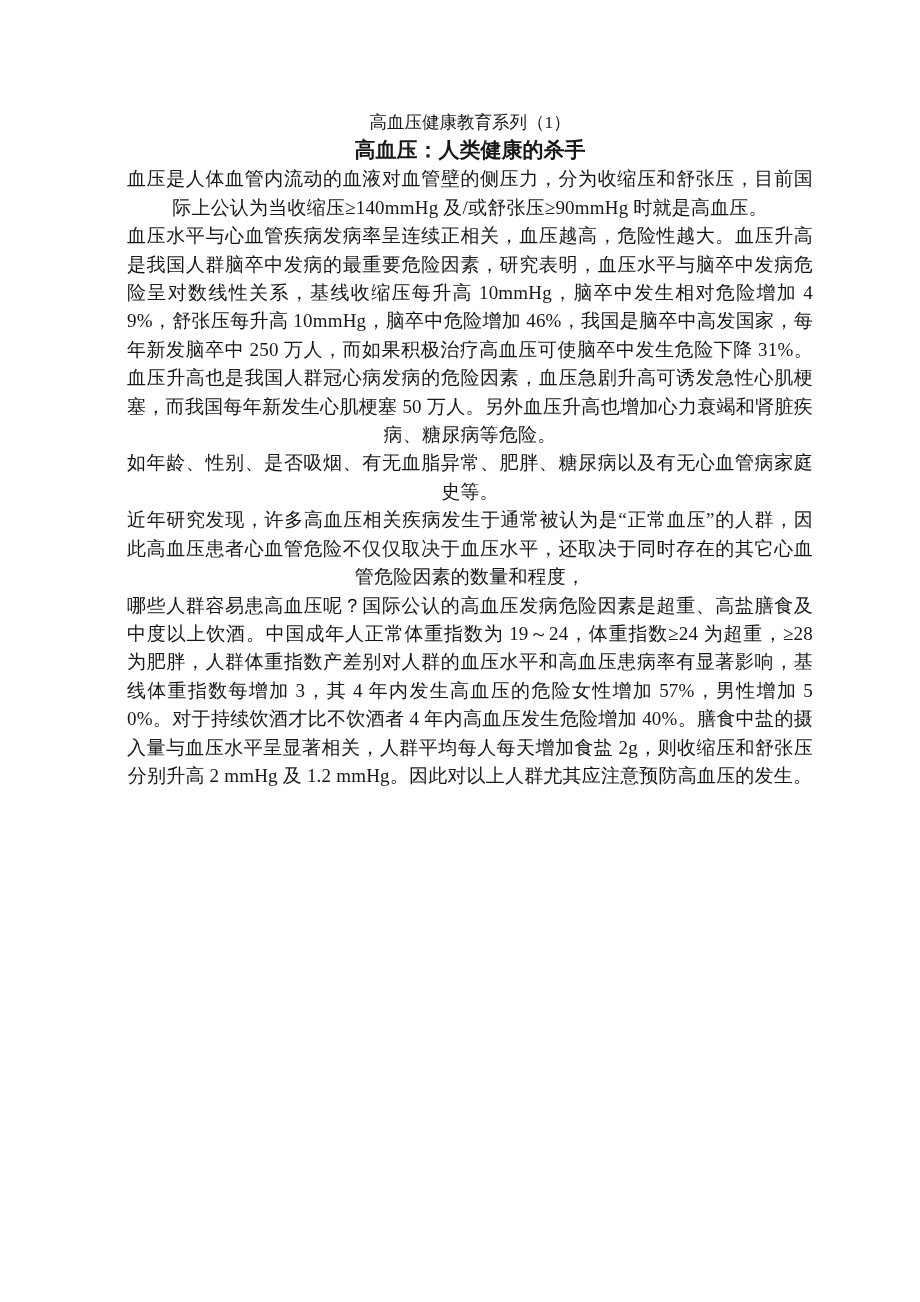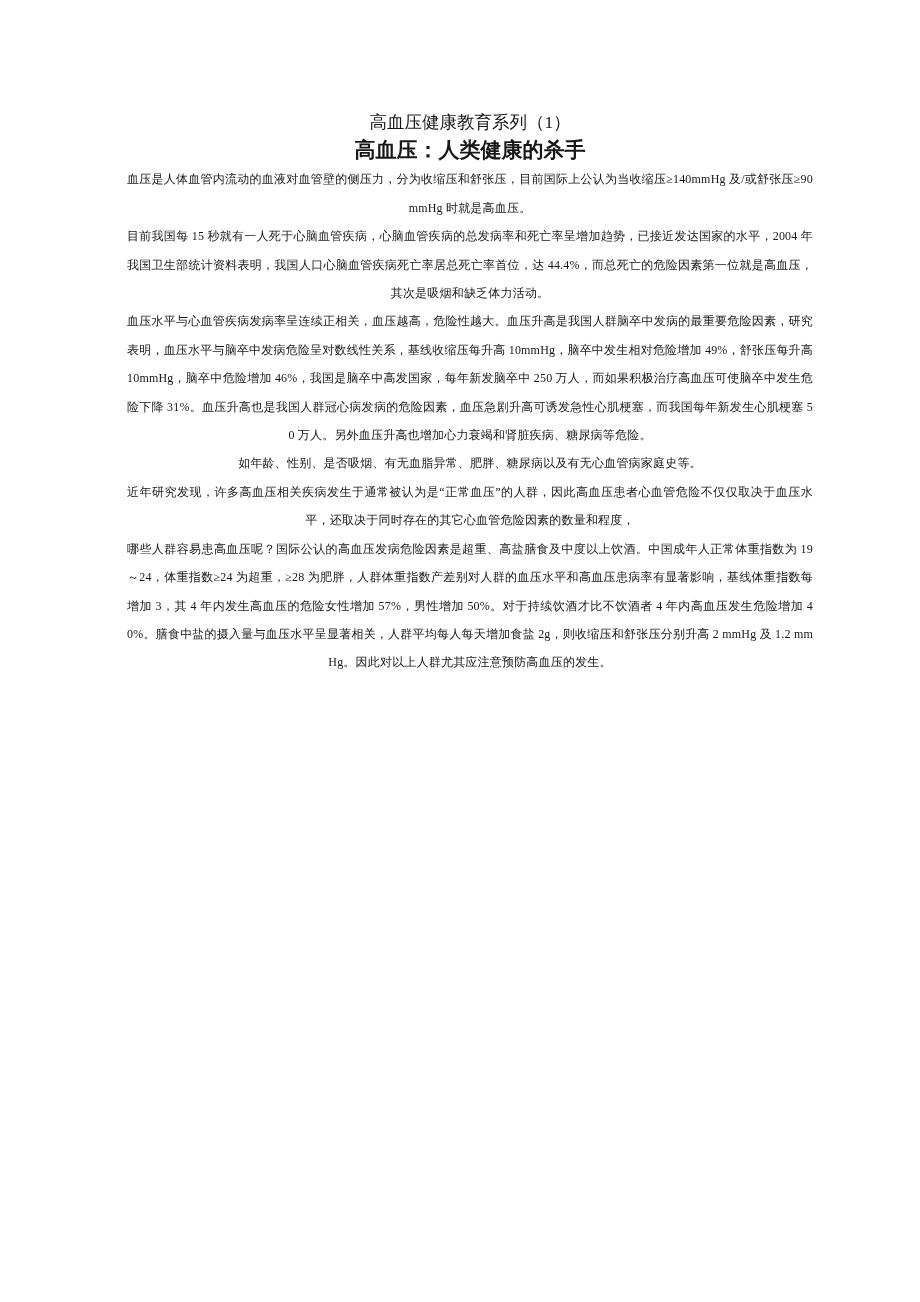--- a/index.html
+++ b/index.html
@@ -35,36 +35,35 @@
     line-height: 28.4px;
   }
   .main-title {
     font-size: 21px;
     font-weight: 700;
     text-align: center;
     margin: 0;
     line-height: 29px;
   }
   .doc p {
-    font-size: 12px;
+    font-size: 19px;
     line-height: 28.4px;
     margin: 0;
     text-align: justify;
     text-align-last: center;
     letter-spacing: 0.2px;
     word-break: break-all;
   }
 </style>
 </head>
 <body>
 
 <div class="page">
   <div class="doc">
     <h1 class="series-title">高血压健康教育系列（1）</h1>
     <h2 class="main-title">高血压：人类健康的杀手</h2>
     <p>血压是人体血管内流动的血液对血管壁的侧压力，分为收缩压和舒张压，目前国际上公认为当收缩压≥140mmHg 及/或舒张压≥90mmHg 时就是高血压。</p>
-    <p>目前我国每 15 秒就有一人死于心脑血管疾病，心脑血管疾病的总发病率和死亡率呈增加趋势，已接近发达国家的水平，2004 年我国卫生部统计资料表明，我国人口心脑血管疾病死亡率居总死亡率首位，达 44.4%，而总死亡的危险因素第一位就是高血压，其次是吸烟和缺乏体力活动。</p>
     <p>血压水平与心血管疾病发病率呈连续正相关，血压越高，危险性越大。血压升高是我国人群脑卒中发病的最重要危险因素，研究表明，血压水平与脑卒中发病危险呈对数线性关系，基线收缩压每升高 10mmHg，脑卒中发生相对危险增加 49%，舒张压每升高 10mmHg，脑卒中危险增加 46%，我国是脑卒中高发国家，每年新发脑卒中 250 万人，而如果积极治疗高血压可使脑卒中发生危险下降 31%。血压升高也是我国人群冠心病发病的危险因素，血压急剧升高可诱发急性心肌梗塞，而我国每年新发生心肌梗塞 50 万人。另外血压升高也增加心力衰竭和肾脏疾病、糖尿病等危险。</p>
     <p>如年龄、性别、是否吸烟、有无血脂异常、肥胖、糖尿病以及有无心血管病家庭史等。</p>
     <p>近年研究发现，许多高血压相关疾病发生于通常被认为是“正常血压”的人群，因此高血压患者心血管危险不仅仅取决于血压水平，还取决于同时存在的其它心血管危险因素的数量和程度，</p>
     <p>哪些人群容易患高血压呢？国际公认的高血压发病危险因素是超重、高盐膳食及中度以上饮酒。中国成年人正常体重指数为 19～24，体重指数≥24 为超重，≥28 为肥胖，人群体重指数产差别对人群的血压水平和高血压患病率有显著影响，基线体重指数每增加 3，其 4 年内发生高血压的危险女性增加 57%，男性增加 50%。对于持续饮酒才比不饮酒者 4 年内高血压发生危险增加 40%。膳食中盐的摄入量与血压水平呈显著相关，人群平均每人每天增加食盐 2g，则收缩压和舒张压分别升高 2 mmHg 及 1.2 mmHg。因此对以上人群尤其应注意预防高血压的发生。</p>
   </div>
 </div>
 
 </body></html>

